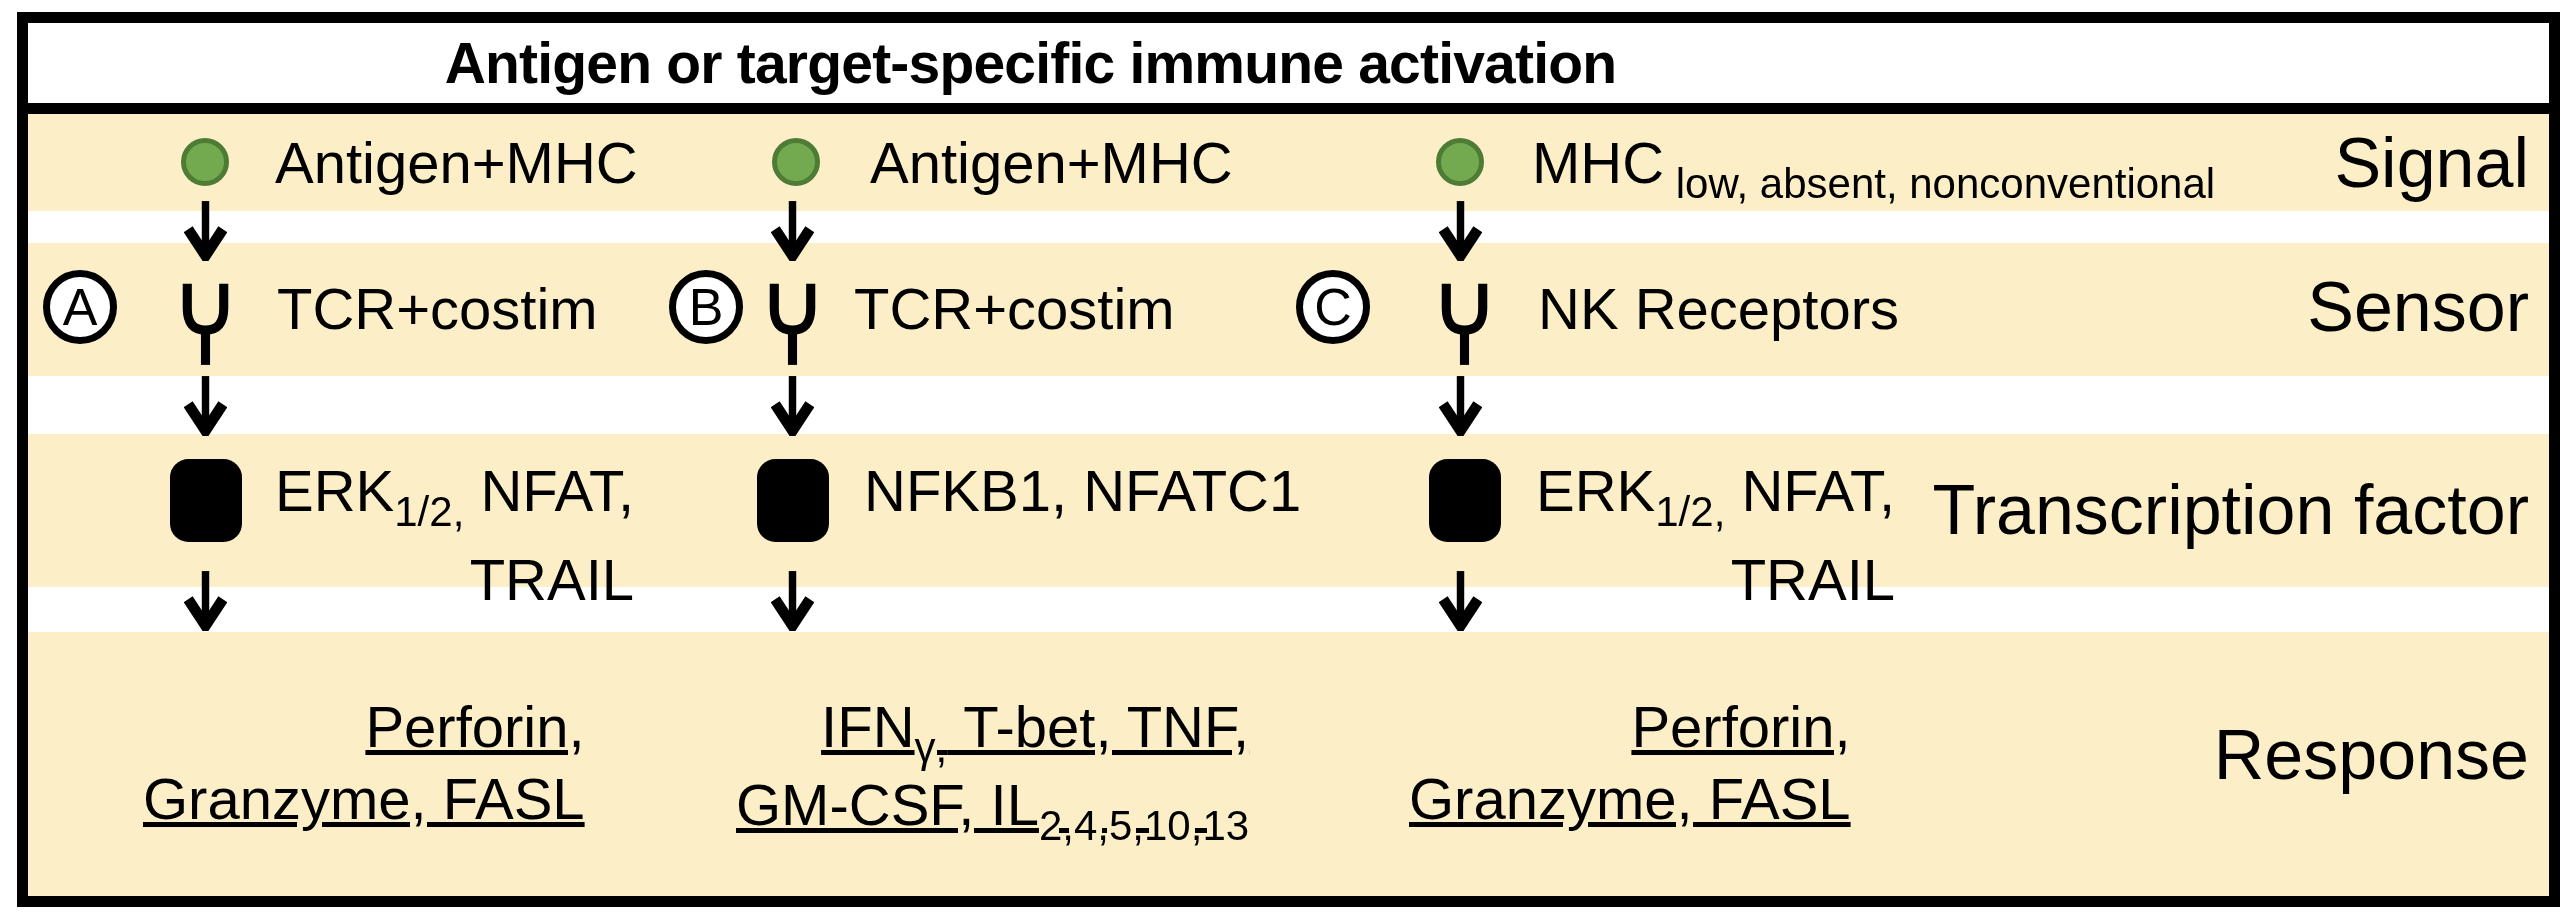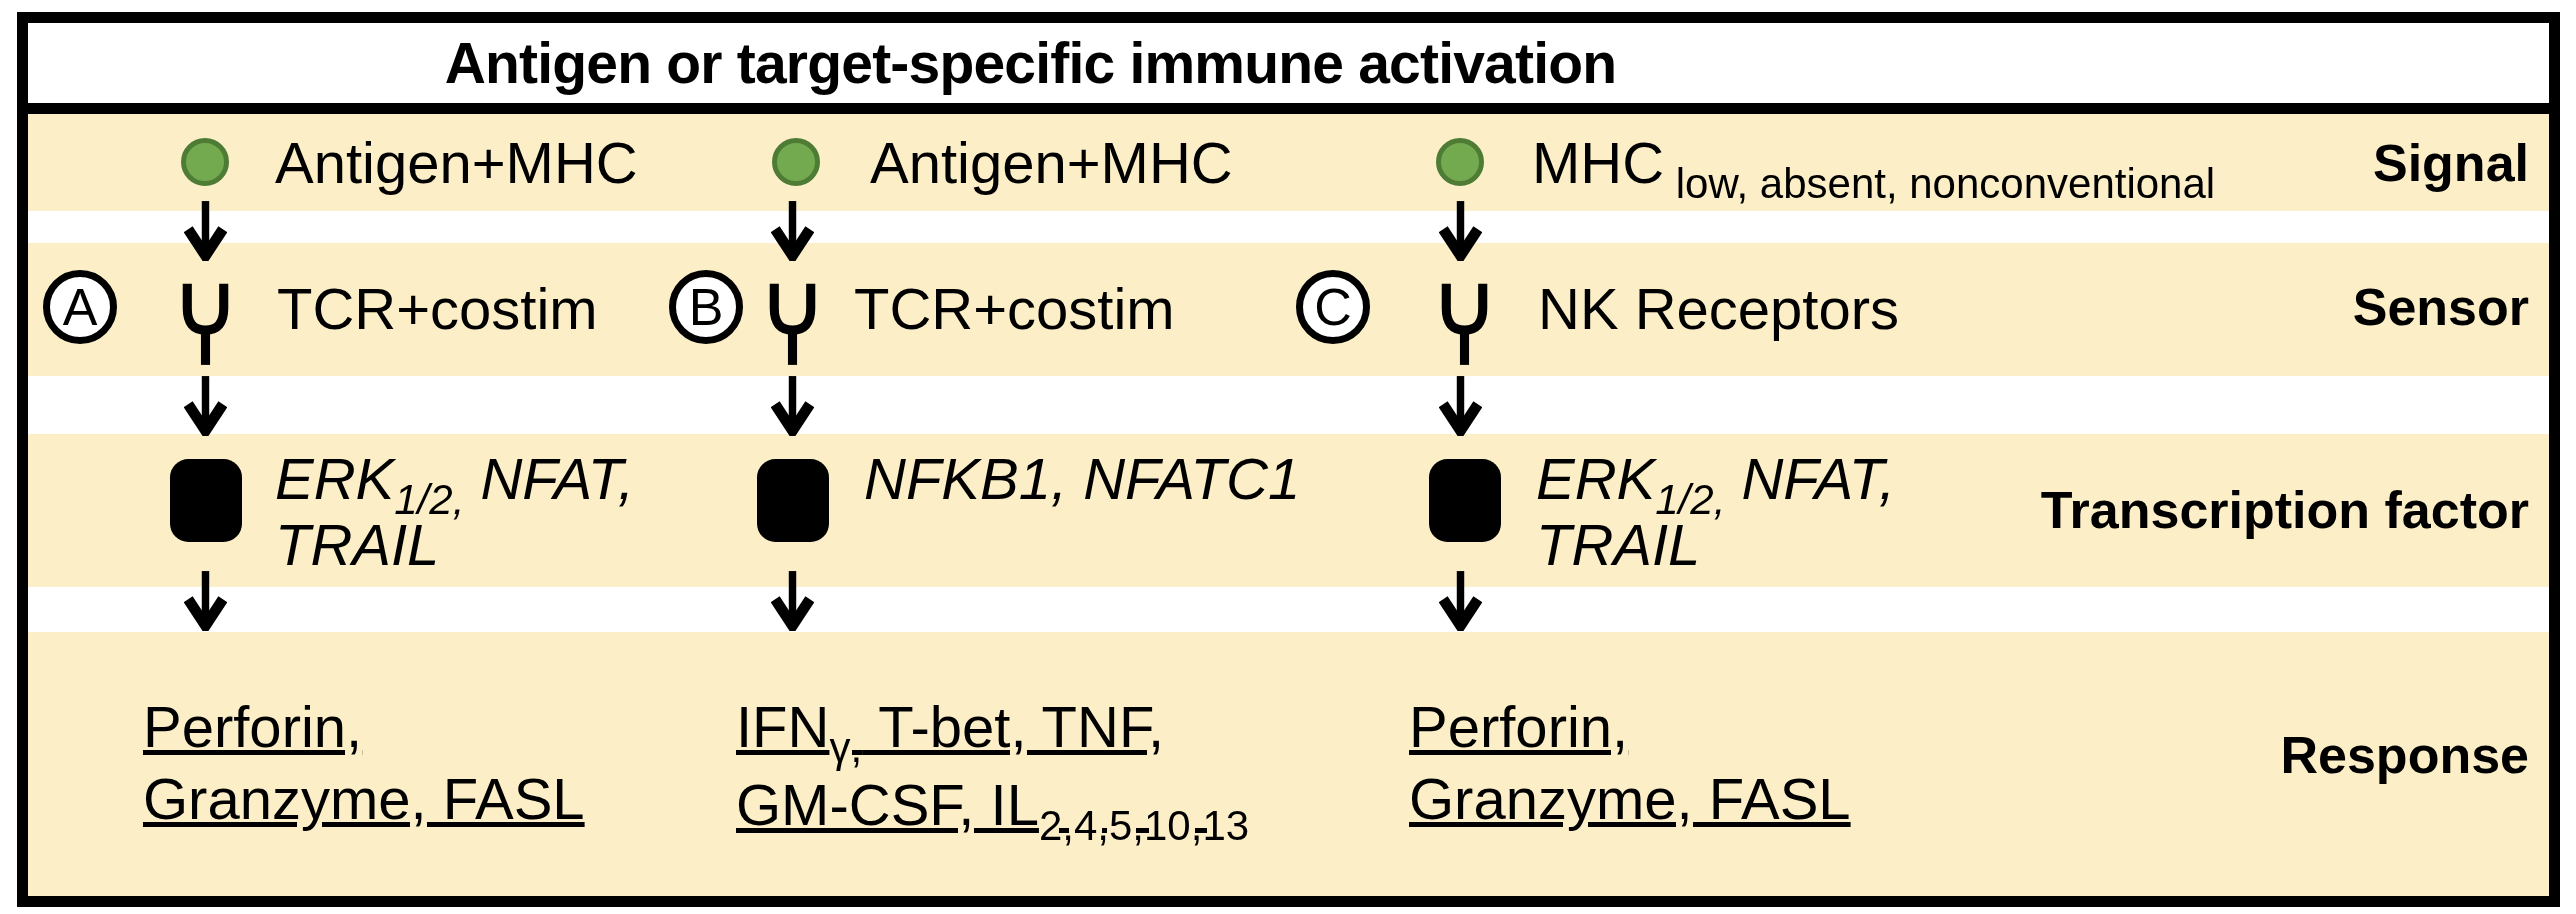--- a/index.html
+++ b/index.html
@@ -16,25 +16,25 @@
     text-align:center;font-size:57px;font-weight:bold;letter-spacing:-0.8px;
   }
   .divider{position:absolute;left:27.5px;top:103px;width:2521px;height:11.7px;background:var(--ink,#000);}
   .band{position:absolute;left:27.5px;width:2521px;background:var(--row-bg,#FCEFC8);}
   .band-signal{top:114px;height:97px;}
   .band-sensor{top:243px;height:133px;}
   .band-tf{top:434px;height:153px;}
   .band-response{top:632px;height:264px;}
   .row-label{
     position:absolute;right:47px;transform:translateY(-50%);
-    font-size:52px;font-weight:bold;white-space:nowrap;
+    font-size:70px;font-weight:normal;white-space:nowrap;
   }
-  .cell-text{position:absolute;font-size:58px;line-height:58px;white-space:nowrap;}
+  .cell-text{position:absolute;font-size:58px;line-height:58px;white-space:nowrap;text-align:right;}
   .cell-text .line{white-space:nowrap;}
-  .tf-text .line{line-height:60px;font-style:italic;}
+  .tf-text .line{line-height:83px;}
   .response-text .line{line-height:72px;text-decoration:underline;}
   .sub{font-size:42px;position:relative;top:15px;}
   .dot{
     position:absolute;top:138px;width:38px;height:38px;border-radius:50%;
     background:var(--dot-fill,#73AA50);border:5.8px solid var(--dot-border,#4F7C35);
   }
   .badge{
     position:absolute;top:270px;width:60px;height:60px;border-radius:50%;
     border:7.5px solid var(--ink,#000);background:var(--paper,#fff);
     display:flex;align-items:center;justify-content:center;

